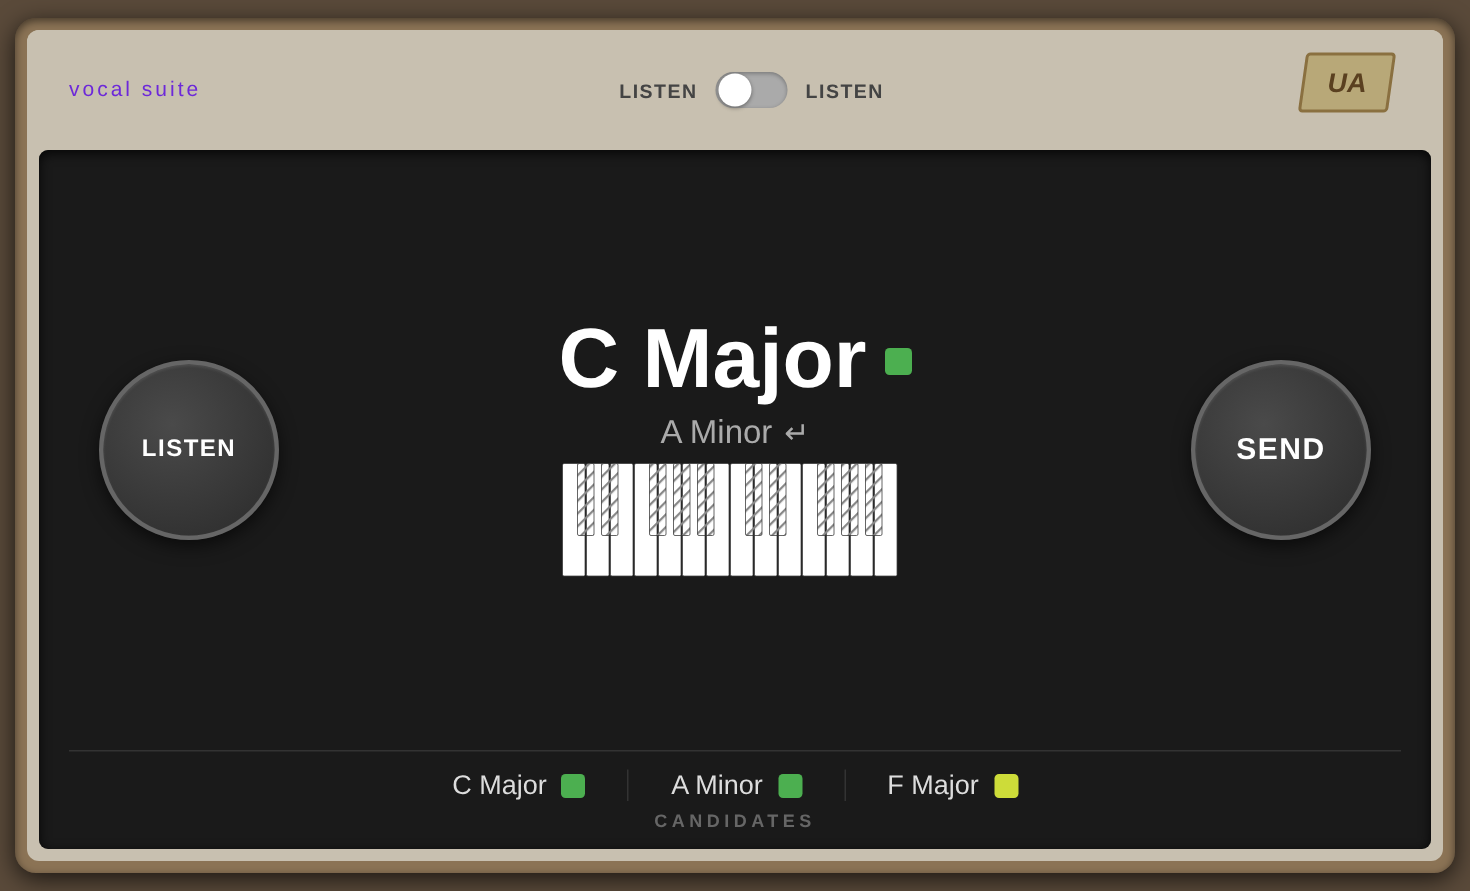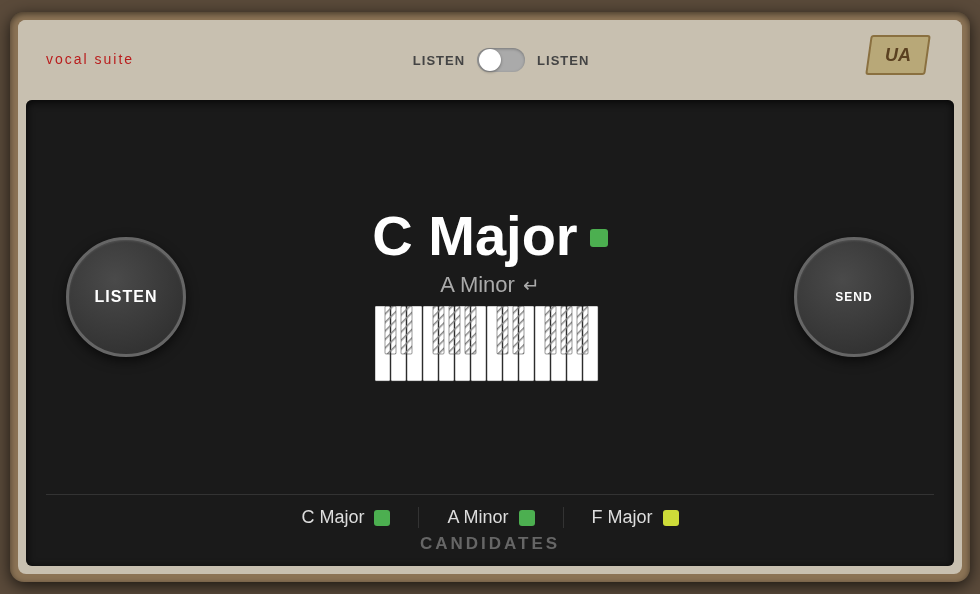--- a/index.html
+++ b/index.html
@@ -44,21 +44,21 @@
     }
 
     .logo-area {
       display: flex;
       flex-direction: column;
       line-height: 1.1;
     }
 
     .logo-subtitle {
       font-size: 14px;
-      color: #b91c1c;
+      color: #6d28d9;
       letter-spacing: 2px;
       text-transform: lowercase;
       margin-left: 4px;
     }
 
     .header-center {
       display: flex;
       align-items: center;
       gap: 12px;
     }
@@ -212,21 +212,21 @@
       border: 3px solid #666;
       display: flex;
       align-items: center;
       justify-content: center;
       cursor: pointer;
       box-shadow: 0 4px 12px rgba(0,0,0,0.6), inset 0 1px 2px rgba(255,255,255,0.1);
     }
 
     .send-btn-label {
       color: white;
-      font-size: 12px;
+      font-size: 20px;
       font-weight: 700;
       letter-spacing: 1px;
     }
 
     
     .display-divider {
       height: 1px;
       background: #333;
       margin: 0 20px;
     }
@@ -267,21 +267,21 @@
       white-space: nowrap;
     }
 
     .candidate-dot {
       width: 16px;
       height: 16px;
       border-radius: 3px;
     }
 
     .candidates-label {
-      font-size: 17px;
+      font-size: 12px;
       color: #666;
       letter-spacing: 3px;
       font-weight: 600;
       text-align: left;
       padding-bottom: 4px;
     }
 
     
     .piano-container {
       position: relative;

